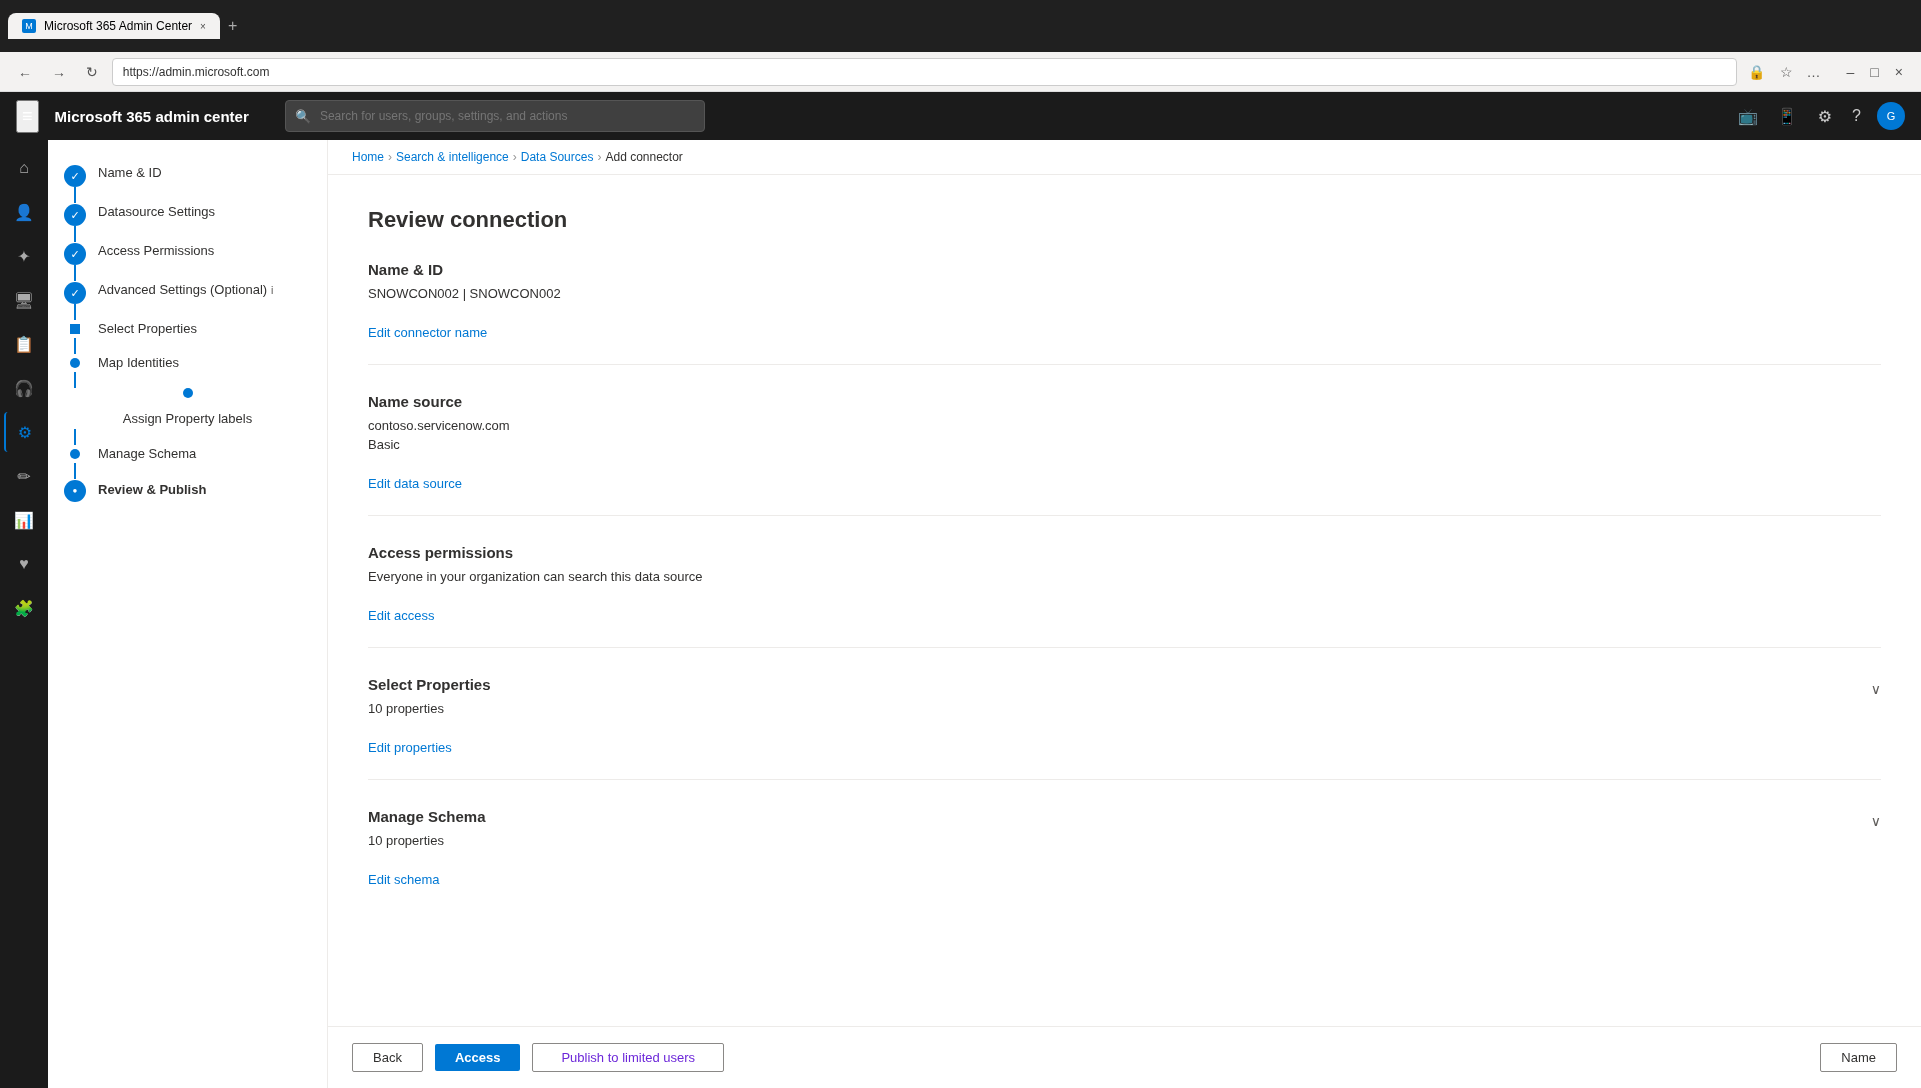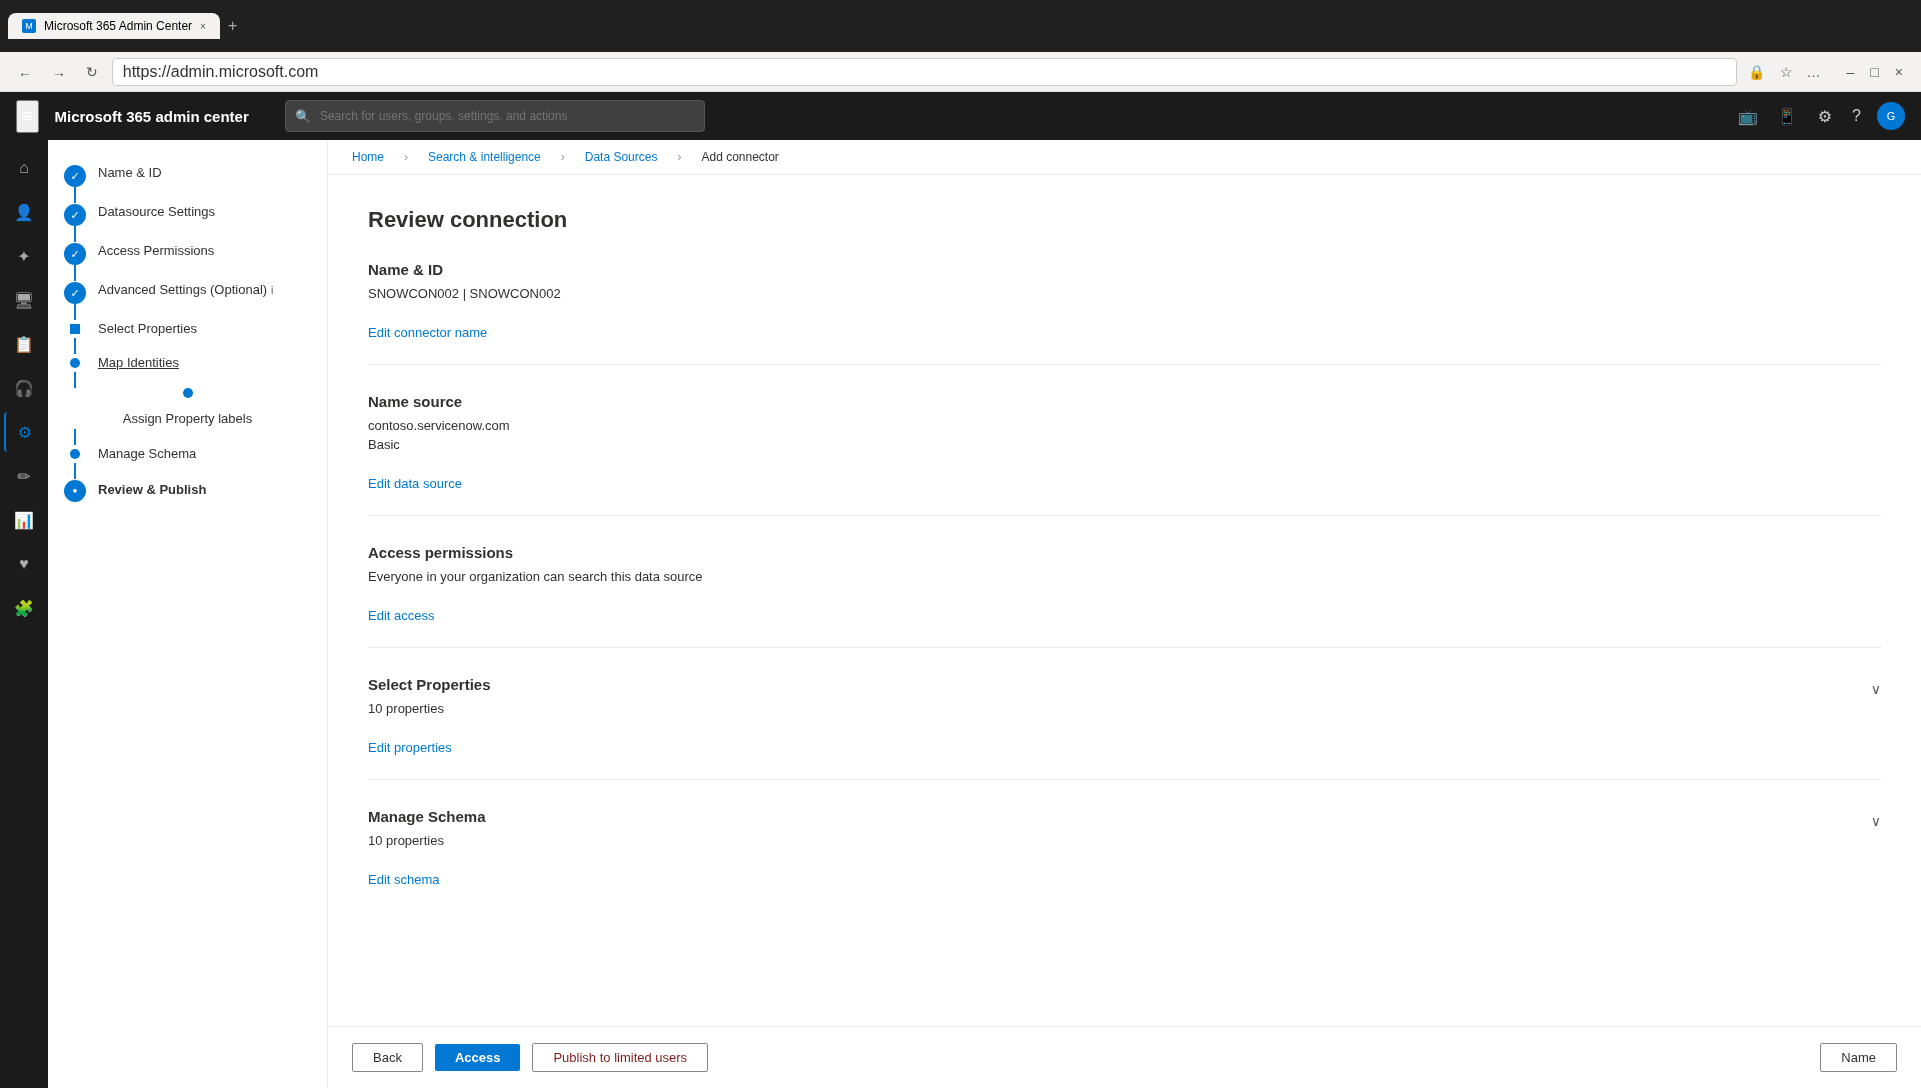--- a/index.html
+++ b/index.html
@@ -10,21 +10,21 @@
     .tab-bar { display: flex; align-items: center; gap: 4px; }
     .tab { background: #383838; color: #fff; padding: 6px 14px; border-radius: 8px 8px 0 0; font-size: 12px; display: flex; align-items: center; gap: 8px; min-width: 180px; }
     .tab.active { background: #f3f2f1; color: #000; }
     .tab-favicon { width: 14px; height: 14px; background: #0078d4; border-radius: 2px; display: inline-block; font-size: 9px; color: white; text-align: center; line-height: 14px; }
     .tab-close { margin-left: auto; opacity: 0.7; font-size: 10px; }
     .new-tab-btn { background: none; border: none; color: #aaa; font-size: 16px; cursor: pointer; padding: 4px; }
 
     
     .address-bar-row { background: #f3f2f1; height: 40px; display: flex; align-items: center; padding: 0 12px; gap: 8px; border-bottom: 1px solid #ddd; }
     .nav-btn { background: none; border: none; cursor: pointer; color: #555; font-size: 14px; padding: 4px 6px; border-radius: 4px; }
-    .address-input { flex: 1; height: 28px; border: 1px solid #ccc; border-radius: 4px; padding: 0 10px; font-size: 16px; background: white; color: #333; }
+    .address-input { flex: 1; height: 28px; border: 1px solid #ccc; border-radius: 4px; padding: 0 10px; font-size: 12px; background: white; color: #333; }
     .browser-actions { display: flex; gap: 6px; align-items: center; }
     .browser-action-btn { background: none; border: none; color: #555; font-size: 14px; cursor: pointer; padding: 4px; }
 
     
     .app-wrapper { display: flex; flex-direction: column; height: calc(1088px - 92px); }
 
     
     .top-nav { background: #1b1b1b; height: 48px; display: flex; align-items: center; padding: 0 16px; gap: 16px; }
     .hamburger { color: white; font-size: 18px; cursor: pointer; padding: 4px; }
     .app-title { color: white; font-size: 15px; font-weight: 600; margin-right: 20px; }
@@ -38,21 +38,21 @@
 
     
     .main-layout { display: flex; flex: 1; overflow: hidden; }
 
     
     .icon-sidebar { width: 48px; background: #1b1b1b; display: flex; flex-direction: column; align-items: center; padding: 8px 0; gap: 4px; }
     .icon-sidebar-btn { background: none; border: none; color: #aaa; font-size: 16px; cursor: pointer; padding: 8px; border-radius: 4px; width: 40px; height: 40px; display: flex; align-items: center; justify-content: center; }
     .icon-sidebar-btn.active { color: #0078d4; border-left: 2px solid #0078d4; }
 
     
-    .breadcrumb-bar { background: white; padding: 10px 24px; border-bottom: 1px solid #edebe9; display: flex; align-items: center; gap: 20px; font-size: 12px; color: #605e5c; }
+    .breadcrumb-bar { background: white; padding: 10px 24px; border-bottom: 1px solid #edebe9; display: flex; align-items: center; gap: 4px; font-size: 12px; color: #605e5c; }
     .breadcrumb-link { color: #0078d4; cursor: pointer; text-decoration: none; }
     .breadcrumb-sep { color: #999; }
     .breadcrumb-current { color: #323130; }
 
     
     .content-area { display: flex; flex: 1; overflow: hidden; }
 
     
     .steps-sidebar { width: 280px; background: white; border-right: 1px solid #edebe9; padding: 24px 16px; overflow-y: auto; flex-shrink: 0; }
     .step-indicator { width: 22px; height: 22px; border-radius: 50%; display: flex; align-items: center; justify-content: center; flex-shrink: 0; margin-top: 1px; }
@@ -74,21 +74,21 @@
     .section-title { font-size: 15px; font-weight: 600; color: #323130; margin-bottom: 8px; }
     .section-value { font-size: 13px; color: #323130; margin-bottom: 4px; }
     .section-sub { font-size: 13px; color: #323130; margin-bottom: 4px; }
     .edit-link { color: #0078d4; font-size: 13px; cursor: pointer; text-decoration: none; display: inline-block; margin-top: 20px; text-align: right; }
     .collapse-icon { color: #605e5c; font-size: 14px; cursor: pointer; }
 
     
     .footer-bar { background: white; border-top: 1px solid #edebe9; padding: 16px 24px; display: flex; align-items: center; gap: 12px; }
     .btn-back { background: white; border: 1px solid #8a8886; color: #323130; padding: 6px 20px; border-radius: 2px; cursor: pointer; font-size: 13px; }
     .btn-publish { background: #0078d4; color: white; border: none; padding: 6px 20px; border-radius: 2px; cursor: pointer; font-size: 13px; font-weight: 600; }
-    .btn-publish-limited { background: white; border: 1px solid #8a8886; color: #7f1d1d; padding: 6px 20px; border-radius: 2px; cursor: pointer; font-size: 13px; }
+    .btn-publish-limited { background: white; border: 1px solid #8a8886; color: #6d28d9; padding: 6px 28px; border-radius: 2px; cursor: pointer; font-size: 13px; }
     .footer-spacer { flex: 1; }
     .btn-close { background: white; border: 1px solid #8a8886; color: #323130; padding: 6px 20px; border-radius: 2px; cursor: pointer; font-size: 13px; }
 
     .checkmark { font-size: 11px; }
   </style>
 </head>
 <body>
 
 <div class="browser-chrome">
   <div class="tab-bar">
@@ -201,21 +201,21 @@
           <div class="step-row" style="align-items:center;">
             <div style="width:22px;display:flex;justify-content:center;flex-shrink:0;">
               <div style="width:10px;height:10px;background:#0078d4;border-radius:50;margin-left:0;"></div>
             </div>
             <span class="step-label">Select Properties</span>
           </div>
           <div class="step-line"></div>
         </div>
 
         <div class="step-with-connector">
-          <div class="step-row" style="align-items:center;text-decoration:underline;">
+          <div class="step-row" style="align-items:center;">
             <div style="width:22px;display:flex;justify-content:center;flex-shrink:0;">
               <div style="width:10px;height:10px;background:#0078d4;border-radius:50%;"></div>
             </div>
             <span class="step-label">Map Identities</span>
           </div>
           <div class="step-line"></div>
         </div>
 
         <div class="step-with-connector">
           <div class="step-row" style="align-items:center;flex-direction:column;">

